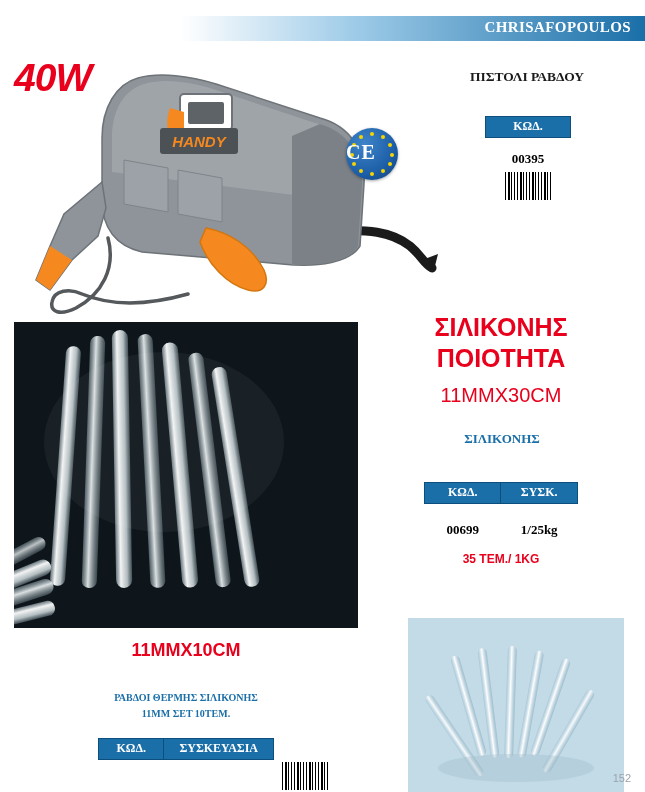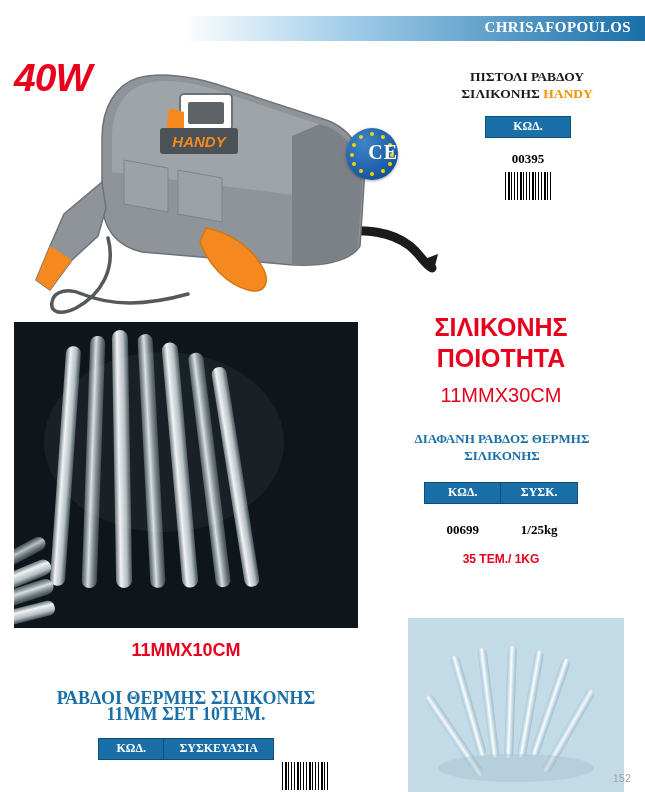--- a/index.html
+++ b/index.html
@@ -66,21 +66,21 @@
     width: 52px;
     height: 52px;
     border-radius: 50%;
     background: radial-gradient(circle at 35% 30%, #3e84c8 0%, #1d5fa8 60%, #113f78 100%);
     box-shadow: 0 1px 3px rgba(0,0,0,.35);
   }
   .ce-mark .ce-letters {
     position: absolute;
     left: 0; right: 0;
     top: 13px;
-    text-align: right;
+    text-align: left;
     color: #ffffff;
     font-family: "Liberation Serif", serif;
     font-size: 20px;
     font-weight: bold;
     letter-spacing: 1px;
   }
   .ce-stars {
     position: absolute;
     inset: 0;
   }
@@ -263,21 +263,21 @@
   }
   .desc-blue2 {
     position: absolute;
     left: 48px;
     top: 690px;
     width: 276px;
     text-align: center;
     font-family: "Liberation Serif", serif;
     font-weight: bold;
     color: #1a6fa8;
-    font-size: 18px;
+    font-size: 10px;
     line-height: 16px;
   }
   .set-table { left: 98px; top: 738px; width: 176px; }
   .set-table th:first-child { width: 66px; }
   .set-table th:last-child { width: 110px; margin-top: 12px; }
   .barcode-set {
     position: absolute;
     left: 282px;
     top: 762px;
   }
@@ -351,21 +351,20 @@
     <i style="left:6px;top:34px"></i>
       <i style="left:4px;top:25px"></i>
     <i style="left:6px;top:15px"></i>
       <i style="left:13px;top:7px"></i>
   </div>
   <div class="ce-letters">CE</div>
 </div>
 
 <div class="gun-title">
   <div>ΠΙΣΤΟΛΙ ΡΑΒΔΟΥ</div>
-  <div><span>ΣΙΛΙΚΟΝΗΣ </span><span class="handy">HANDY</span></div>
 </div>
 
 <div class="kod-table-gun">
   <div class="kod-head">ΚΩΔ.</div>
   <div class="kod-val">00395</div>
 </div>
 <span class="barcode barcode-gun"></span>
 
 <div class="sticks-photo">
   <svg width="344" height="306" viewBox="0 0 344 306" xmlns="http://www.w3.org/2000/svg">
@@ -404,21 +403,20 @@
     <ellipse cx="150" cy="120" rx="120" ry="90" fill="#ffffff" opacity="0.05"></ellipse>
   </svg>
 </div>
 
 <div class="quality">
   <div>ΣΙΛΙΚΟΝΗΣ</div>
   <div>ΠΟΙΟΤΗΤΑ</div>
 </div>
 <div class="size-big">11MMX30CM</div>
 <div class="desc-blue">
-  <div>ΔΙΑΦΑΝΗ ΡΑΒΔΟΣ ΘΕΡΜΗΣ</div>
   <div>ΣΙΛΙΚΟΝΗΣ</div>
 </div>
 
 <table class="tbl2 rod-table">
   <tbody>
       <tr>
     <th>ΚΩΔ.</th>
     <th>ΣΥΣΚ.</th>
   </tr>
   <tr>

